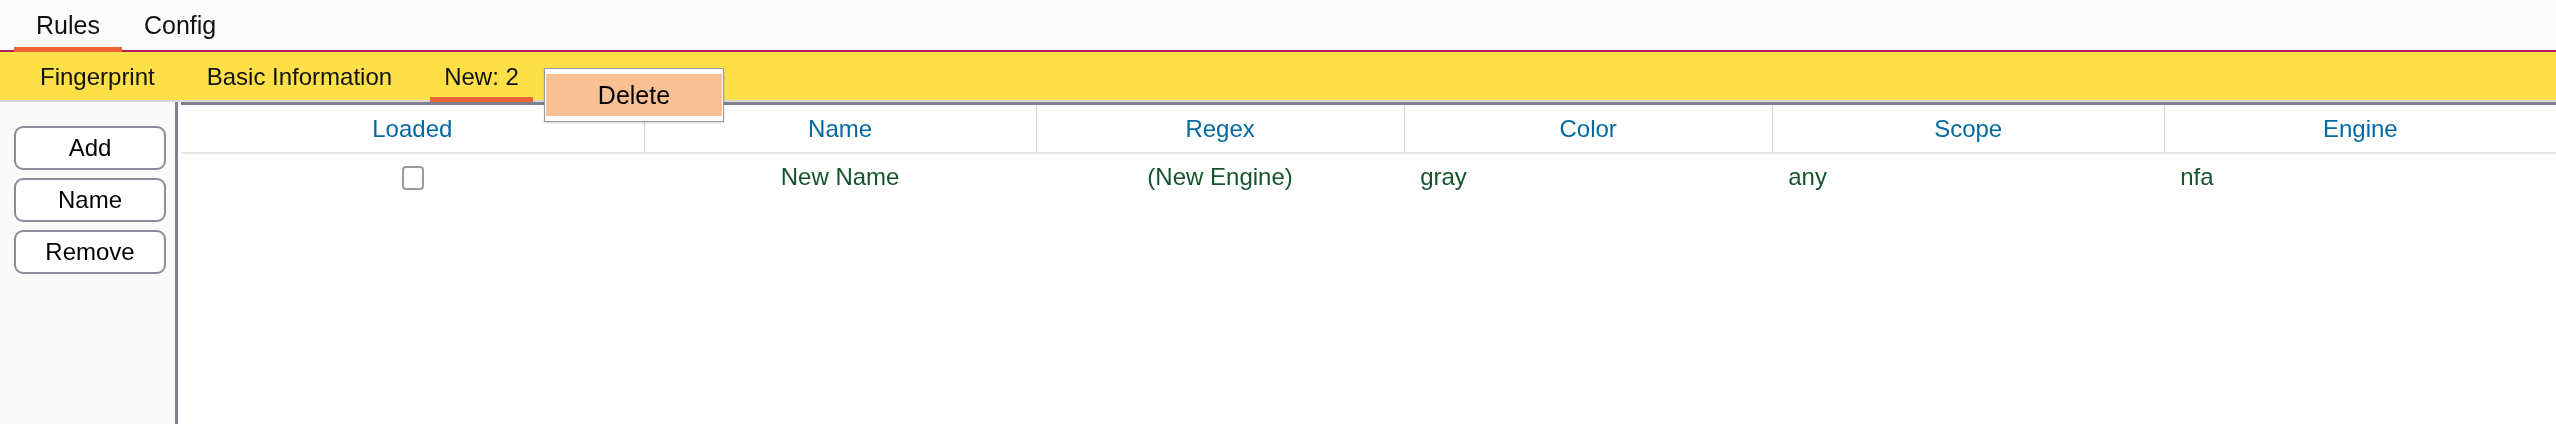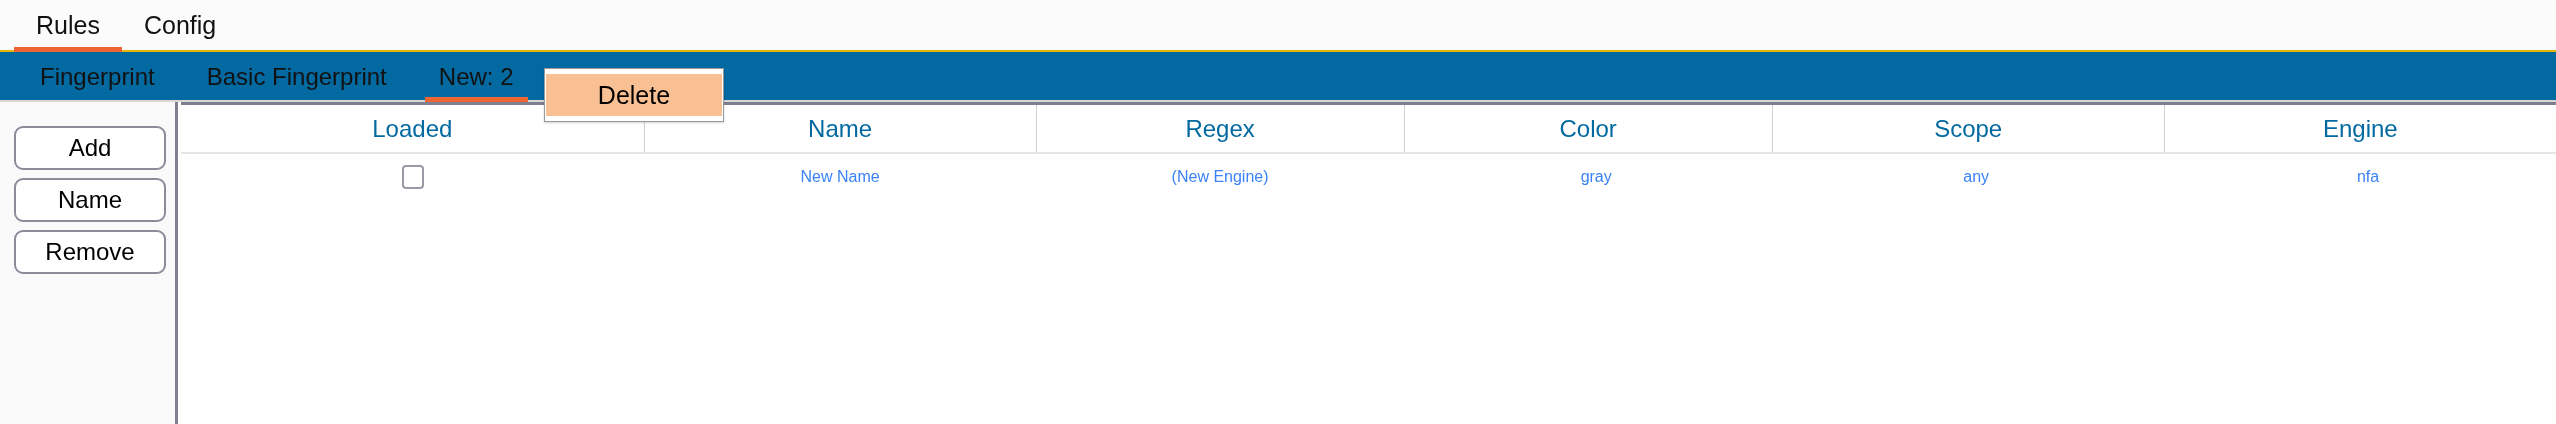--- a/index.html
+++ b/index.html
@@ -16,21 +16,21 @@
     position: relative;
   }
 
   
   .tabbar-primary {
     position: absolute;
     left: 0; top: 0;
     width: 2556px;
     height: 52px;
     background: #fbfbfb;
-    border-bottom: 2px solid #eab308;
+    border-bottom: 2px solid #be185d;
     box-sizing: border-box;
   }
   .tabbar-primary .tabs {
     display: flex;
     align-items: flex-end;
     height: 100%;
     padding-left: 14px;
   }
   .tab1 {
     position: relative;
@@ -49,21 +49,21 @@
     height: 5px;
     background: #ec6533;
   }
 
   
   .tabbar-secondary {
     position: absolute;
     left: 0; top: 52px;
     width: 2556px;
     height: 50px;
-    background: #0369a1;
+    background: #fde047;
     border-bottom: 2px solid #d7d7d7;
     box-sizing: border-box;
   }
   .tabbar-secondary .tabs {
     display: flex;
     align-items: flex-end;
     height: 100%;
     padding-left: 14px;
   }
   .tab2 {
@@ -172,29 +172,29 @@
     text-align: center;
     background: #ffffff;
     border-bottom: 2px solid #e6e6e6;
     border-right: 1px solid #cfcfcf;
     padding: 0;
     box-sizing: border-box;
   }
   table.grid thead th:last-child { border-right: none; border-radius: 22px; }
   table.grid tbody td {
     height: 46px;
-    font-size: 16px;
-    color: #3b82f6;
+    font-size: 24px;
+    color: #14532d;
     padding: 0 0 0 0;
     border: none;
     box-sizing: border-box;
     vertical-align: middle;
   }
   .cell-center { text-align: center; }
-  .cell-left   { text-align: center; padding-left: 16px !important; }
+  .cell-left   { text-align: left; padding-left: 16px !important; }
 
   .checkbox {
     display: inline-block;
     width: 22px;
     height: 24px;
     border: 2px solid #9a9aa5;
     border-radius: 4px;
     background: #ffffff;
     box-sizing: border-box;
     vertical-align: middle;
@@ -214,21 +214,21 @@
     </div>
   </div>
 </div>
 
 <div class="tabbar-secondary">
   <div class="tabs">
     <div class="tab2">
       <span>Fingerprint</span>
     </div>
     <div class="tab2">
-      <span>Basic Fingerprint</span>
+      <span>Basic Information</span>
     </div>
     <div class="tab2 active">
       <span>New: 2</span>
     </div>
   </div>
 </div>
 
 <div class="tooltip-delete">
   <div class="fill">Delete</div>
 </div>

